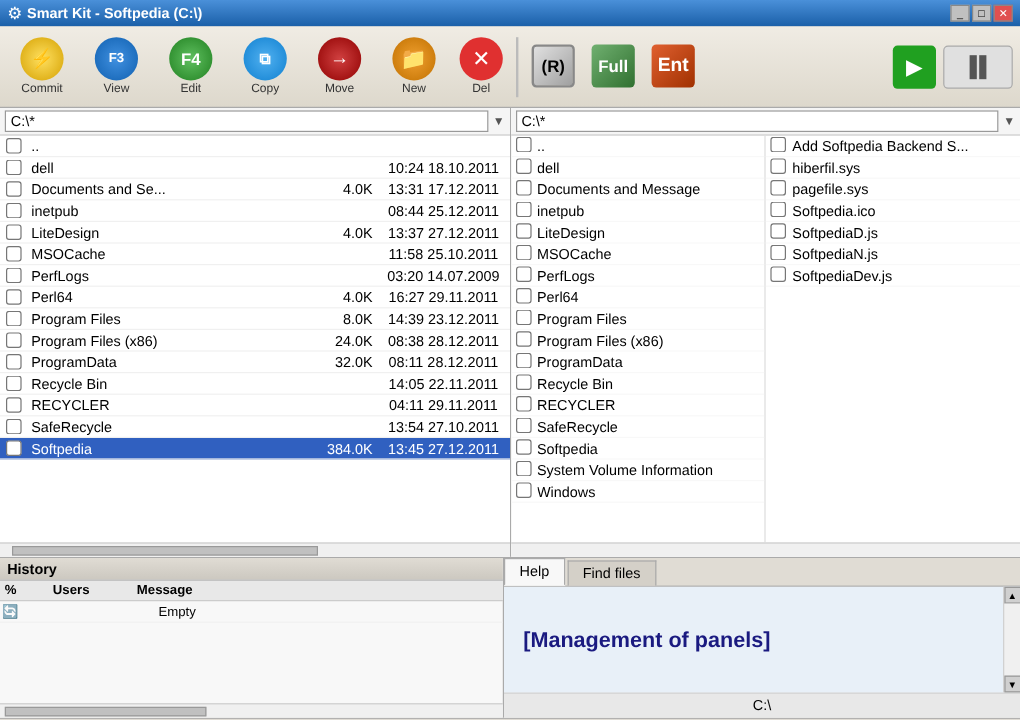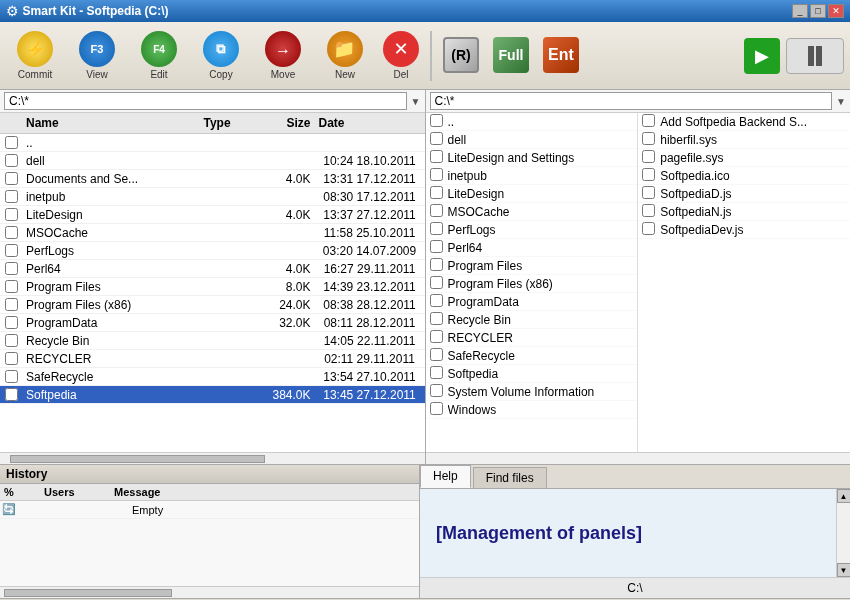--- a/index.html
+++ b/index.html
@@ -349,21 +349,21 @@
 
   <div class="tb-btn">
     <div class="icon-circle ic-view" style="font-size:13px;color:white;display:flex;align-items:center;justify-content:center;">
       <span style="font-weight:bold;font-size:11px;">F3</span>
     </div>
     <span class="btn-label">View</span>
   </div>
 
   <div class="tb-btn">
     <div class="icon-circle ic-f4" style="display:flex;align-items:center;justify-content:center;color:white;">
-      <span style="font-weight:bold;font-size:10px;">F4</span>
+      <span style="font-weight:bold;font-size:14px;">F4</span>
     </div>
     <span class="btn-label">Edit</span>
   </div>
 
   <div class="tb-btn">
     <div class="icon-circle ic-copy" style="display:flex;align-items:center;justify-content:center;color:white;font-weight:bold;font-size:13px;">⧉</div>
     <span class="btn-label">Copy</span>
   </div>
 
   <div class="tb-btn">
@@ -406,27 +406,20 @@
   </div>
 </div>
 
 <div id="panels">
 
   <div class="panel">
     <div class="panel-path-bar">
       <input class="path-input" type="text" value="C:\*" style="">
       <span class="path-arrow">▼</span>
     </div>
-    <div class="panel-header">
-      <div class="col-check"></div>
-      <div class="col-name">Name</div>
-      <div class="col-type">Type</div>
-      <div class="col-size">Size</div>
-      <div class="col-date">Date</div>
-    </div>
     <div class="panel-list" id="left-file-list">
 
     <div class="file-row">
     <div class="check-cell">
       <input type="checkbox" style="">
     </div>
     <div class="name-cell">..</div>
     <div class="type-cell">
             <dir></dir>
           </div>
@@ -457,21 +450,21 @@
   </div>
         <div class="file-row">
     <div class="check-cell">
       <input type="checkbox" style="">
     </div>
     <div class="name-cell">inetpub</div>
     <div class="type-cell">
             <dir></dir>
           </div>
     <div class="size-cell"></div>
-    <div class="date-cell">08:30 17.12.2011</div>
+    <div class="date-cell">08:44 25.12.2011</div>
   </div>
         <div class="file-row">
     <div class="check-cell">
       <input type="checkbox" style="">
     </div>
     <div class="name-cell">LiteDesign</div>
     <div class="type-cell">
             <dir></dir>
           </div>
     <div class="size-cell">4.0K</div>
@@ -556,21 +549,21 @@
   </div>
         <div class="file-row">
     <div class="check-cell">
       <input type="checkbox" style="">
     </div>
     <div class="name-cell">RECYCLER</div>
     <div class="type-cell">
             <dir></dir>
           </div>
     <div class="size-cell"></div>
-    <div class="date-cell">02:11 29.11.2011</div>
+    <div class="date-cell">04:11 29.11.2011</div>
   </div>
         <div class="file-row">
     <div class="check-cell">
       <input type="checkbox" style="">
     </div>
     <div class="name-cell">SafeRecycle</div>
     <div class="type-cell">
             <dir></dir>
           </div>
     <div class="size-cell"></div>
@@ -609,21 +602,21 @@
           <div class="right-file-item">
     <div class="right-check">
       <input type="checkbox" style="">
     </div>
     <div class="right-name">dell</div>
   </div>
           <div class="right-file-item">
     <div class="right-check">
       <input type="checkbox" style="">
     </div>
-    <div class="right-name">LiteDesign and Settings</div>
+    <div class="right-name">Documents and Message</div>
   </div>
           <div class="right-file-item">
     <div class="right-check">
       <input type="checkbox" style="">
     </div>
     <div class="right-name">inetpub</div>
   </div>
           <div class="right-file-item">
     <div class="right-check">
       <input type="checkbox" style="">

